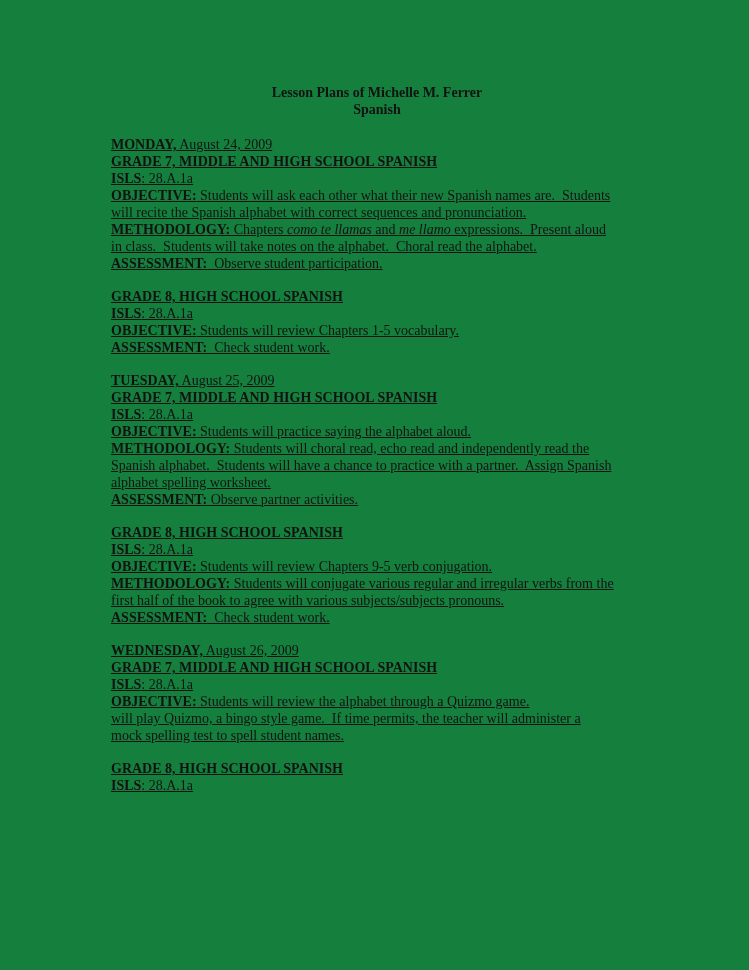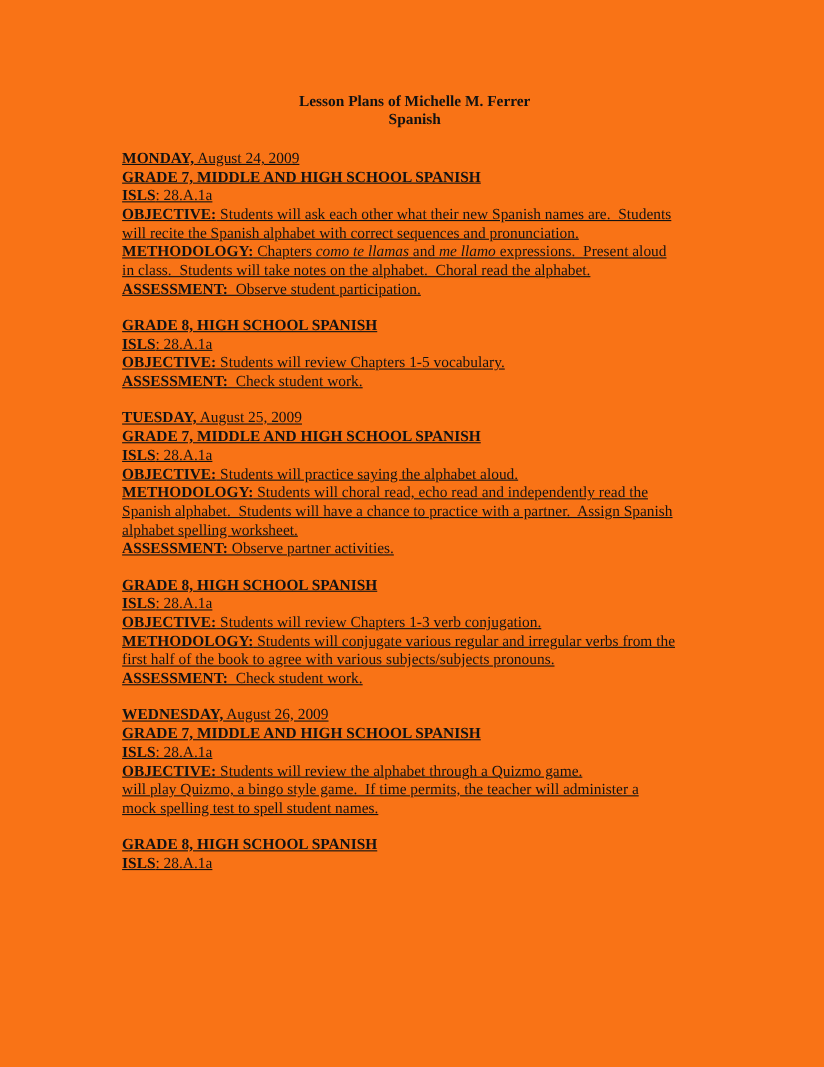--- a/index.html
+++ b/index.html
@@ -4,21 +4,21 @@
 <style>
   html, body {
     margin: 0;
     padding: 0;
     background: #ffffff;
   }
   .page {
     position: relative;
     width: 749px;
     height: 970px;
-    background: #f97316;
+    background: #15803d;
     font-family: "Liberation Serif", "DejaVu Serif", serif;
     font-size: 14px;
     line-height: 17px;
     color: #121212;
     overflow: hidden;
   }
   .content {
     position: absolute;
     left: 111px;
     top: 84px;
@@ -78,21 +78,21 @@
           <div class="line"><span class="b">ISLS</span><span>: 28.A.1a</span></div>
           <div class="line"><span class="b">OBJECTIVE:</span><span> Students will practice saying the alphabet aloud.</span></div>
           <div class="line"><span class="b">METHODOLOGY:</span><span> Students will choral read, echo read and independently read the</span></div>
           <div class="line"><span>Spanish alphabet.  Students will have a chance to practice with a partner.  Assign Spanish</span></div>
           <div class="line"><span>alphabet spelling worksheet.</span></div>
           <div class="line"><span class="b">ASSESSMENT:</span><span> Observe partner activities.</span></div>
         </div>
         <div class="section">
           <div class="line"><span class="b">GRADE 8, HIGH SCHOOL SPANISH</span></div>
           <div class="line"><span class="b">ISLS</span><span>: 28.A.1a</span></div>
-          <div class="line"><span class="b">OBJECTIVE:</span><span> Students will review Chapters 1-3 verb conjugation.</span></div>
+          <div class="line"><span class="b">OBJECTIVE:</span><span> Students will review Chapters 9-5 verb conjugation.</span></div>
           <div class="line"><span class="b">METHODOLOGY:</span><span> Students will conjugate various regular and irregular verbs from the</span></div>
           <div class="line"><span>first half of the book to agree with various subjects/subjects pronouns.</span></div>
           <div class="line"><span class="b">ASSESSMENT:</span><span>  Check student work.</span></div>
         </div>
         <div class="section">
           <div class="line"><span class="b">WEDNESDAY,</span><span> August 26, 2009</span></div>
           <div class="line"><span class="b">GRADE 7, MIDDLE AND HIGH SCHOOL SPANISH</span></div>
           <div class="line"><span class="b">ISLS</span><span>: 28.A.1a</span></div>
           <div class="line"><span class="b">OBJECTIVE:</span><span> Students will review the alphabet through a Quizmo game.</span></div>
           <div class="line"><span>will play Quizmo, a bingo style game.  If time permits, the teacher will administer a</span></div>

